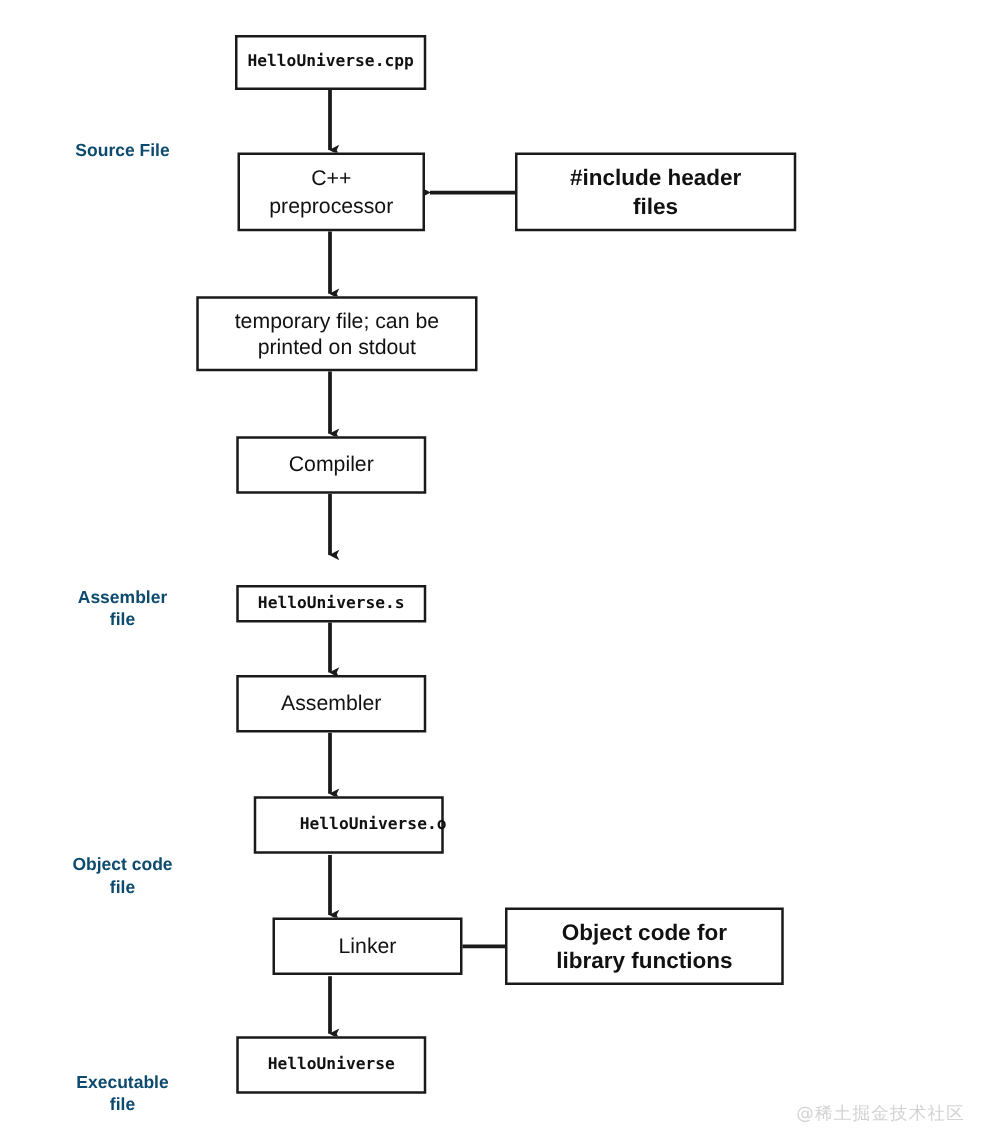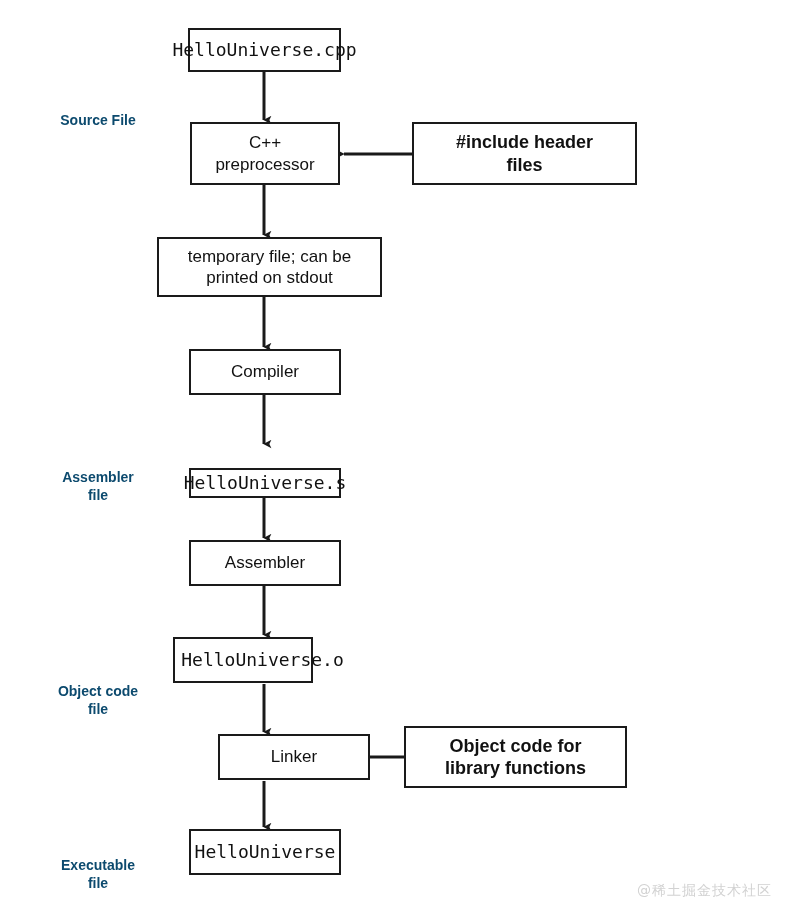--- a/index.html
+++ b/index.html
@@ -32,22 +32,22 @@
     justify-content: center;
     text-align: center;
     line-height: 1.25;
   }
   .node-label {
     display: block;
     white-space: pre-line;
   }
   .mono .node-label {
     font-family: "DejaVu Sans Mono", "Liberation Mono", monospace;
-    font-weight: 400;
-    font-size: 18px;
+    font-weight: 700;
+    font-size: 13px;
     letter-spacing: 0px;
   }
   .sans .node-label {
     font-family: "Liberation Sans", sans-serif;
     font-weight: 400;
     font-size: 17px;
   }
   .bold .node-label {
     font-family: "Liberation Sans", sans-serif;
     font-weight: 700;
@@ -151,21 +151,21 @@
   </div>
 
   <div class="node mono" style="left:189px; top:468px; width:152px; height:30px;">
     <span class="node-label">HelloUniverse.s</span>
   </div>
 
   <div class="node sans" style="left:189px; top:540px; width:152px; height:46px;">
     <span class="node-label">Assembler</span>
   </div>
 
-  <div class="node mono" style="left:173px; top:637px; width:140px; height:46px;padding-left:39px;">
+  <div class="node mono" style="left:203px; top:637px; width:152px; height:46px;padding-left:39px;">
     <span class="node-label">HelloUniverse.o</span>
   </div>
 
   <div class="node sans" style="left:189px; top:734px; width:152px; height:46px;margin-left:29px;">
     <span class="node-label">Linker</span>
   </div>
 
   <div class="node bold" style="left:404px; top:726px; width:223px; height:62px;">
     <span class="node-label">Object code for
 library functions</span>

